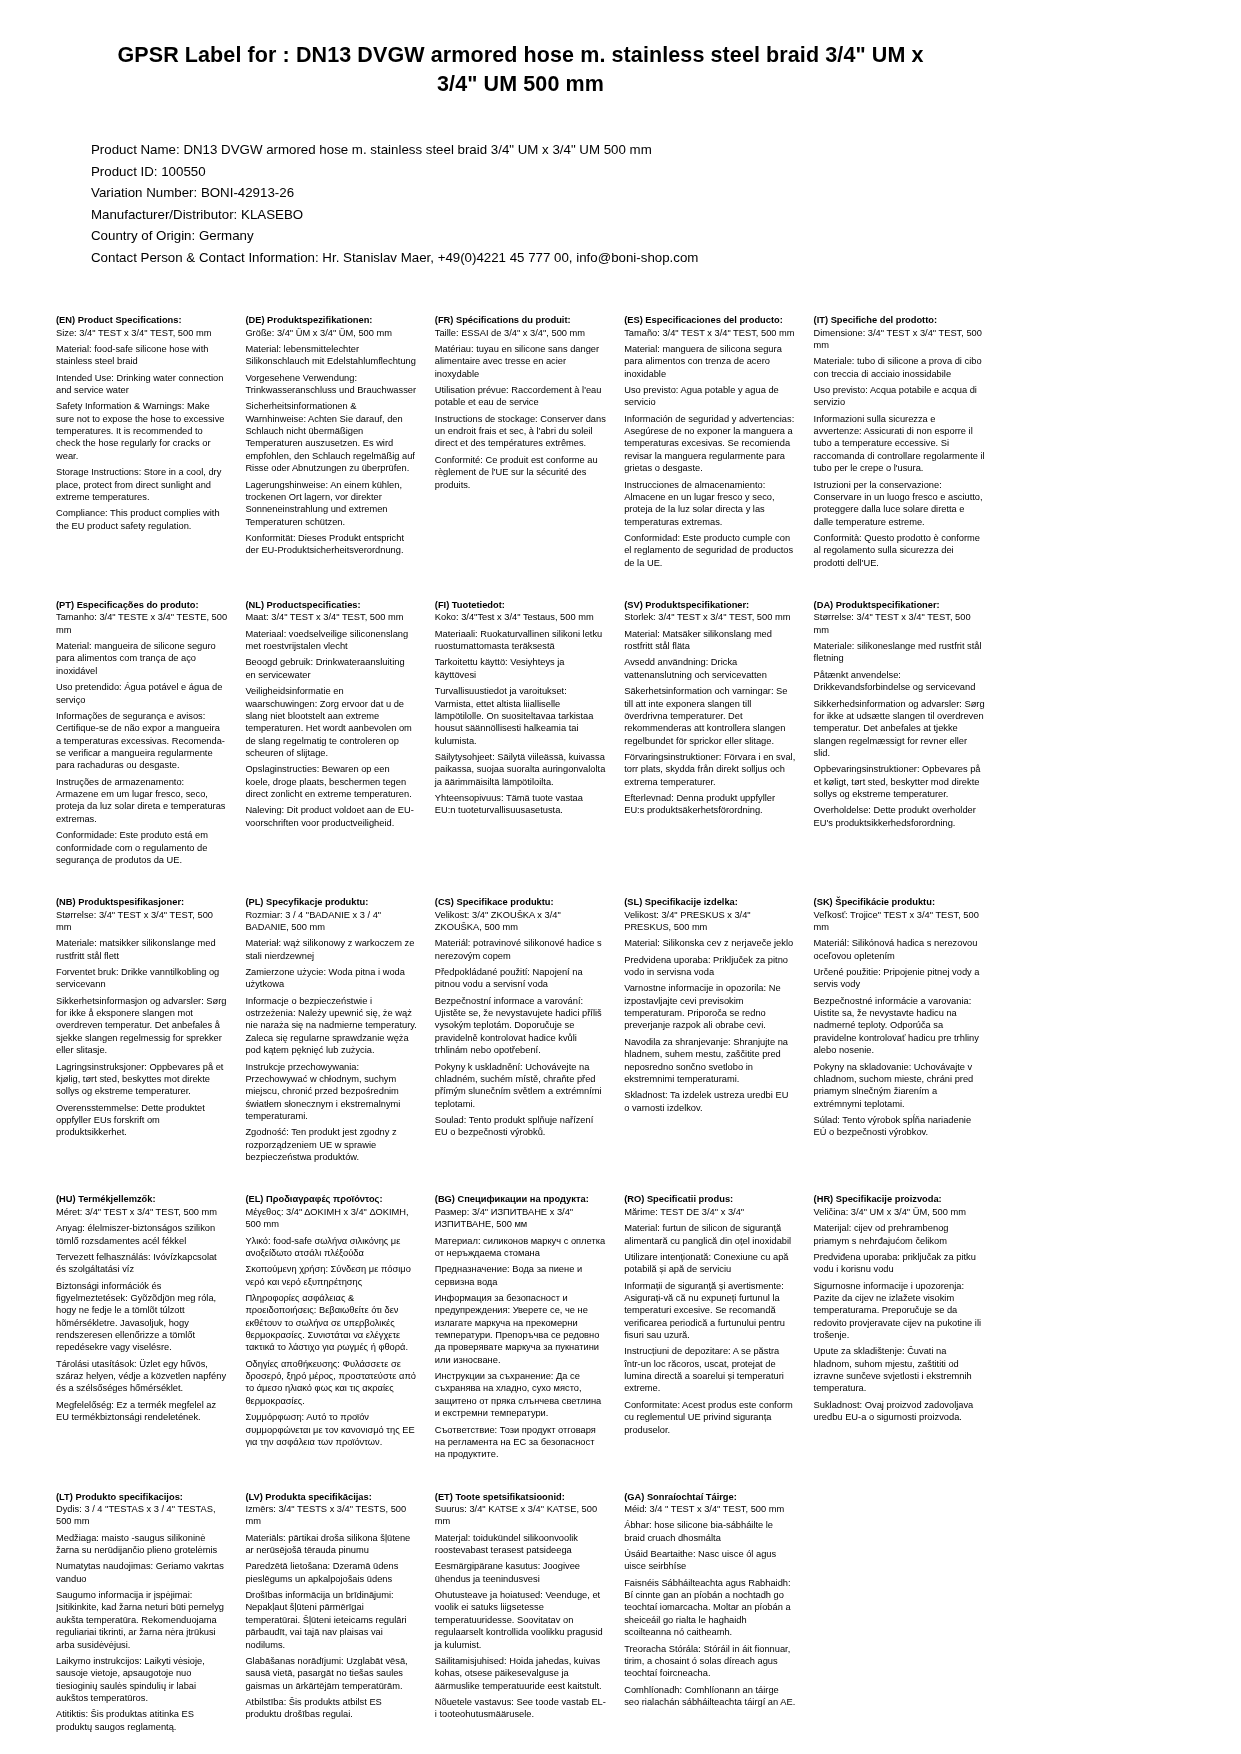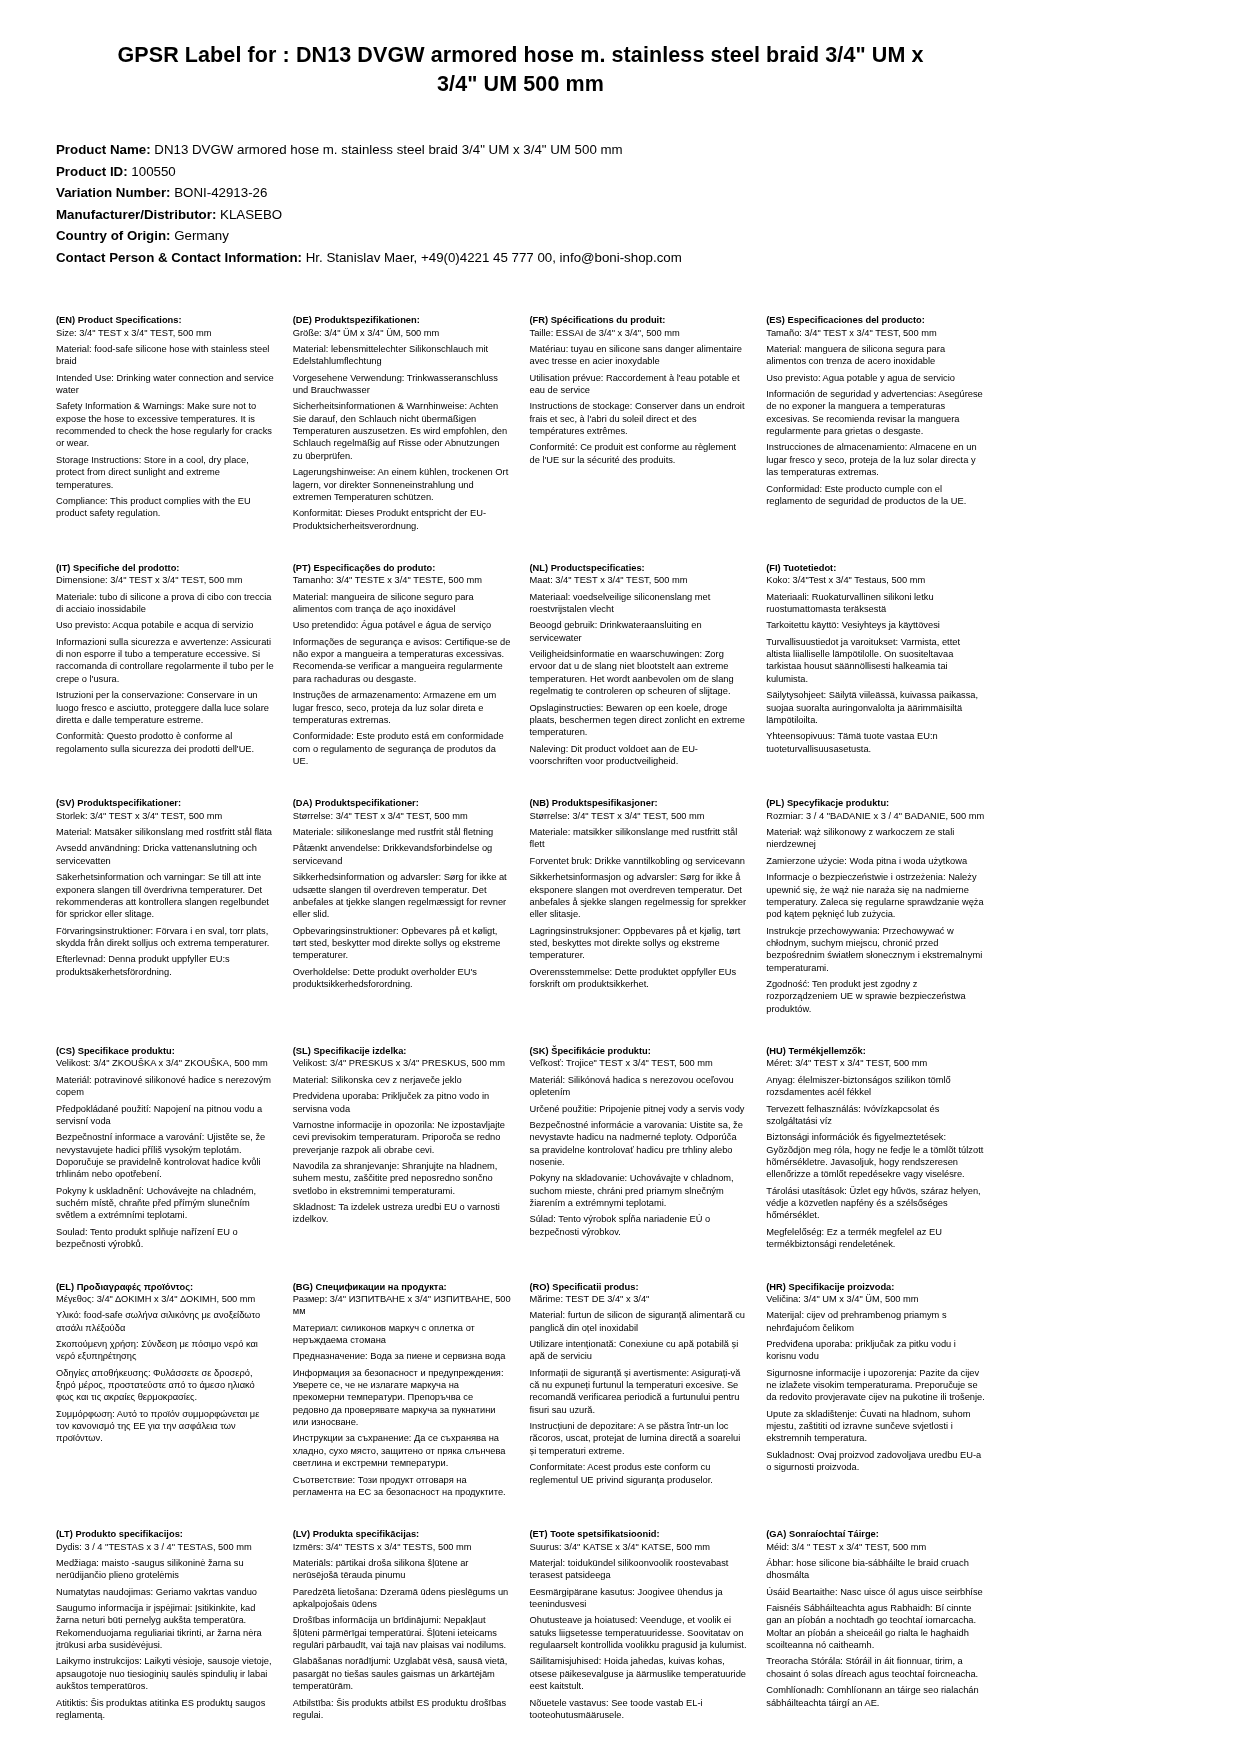--- a/index.html
+++ b/index.html
@@ -32,28 +32,29 @@
   .meta {
     margin: 0 0 46px 0;
     font-size: 13.3px;
     line-height: 1.62;
   }
   .meta .row {
     margin: 0;
     white-space: nowrap;
   }
   .meta .lbl {
-    font-weight: bold;
+    font-weight: normal;
+    margin-left: 35px;
   }
   .meta .val {
     font-weight: normal;
   }
   .grid {
     display: grid;
-    grid-template-columns: repeat(4, 1fr);
+    grid-template-columns: repeat(5, 1fr);
     column-gap: 18px;
     row-gap: 30px;
   }
   .cell {
     font-size: 9.3px;
     line-height: 1.33;
     text-align: left;
   }
   .cell .hd {
     font-weight: bold;
@@ -288,20 +289,21 @@
       <p class="para">Tervezett felhasználás: Ivóvízkapcsolat és szolgáltatási víz</p>
       <p class="para">Biztonsági információk és figyelmeztetések: Gyõzõdjön meg róla, hogy ne fedje le a tömlõt túlzott hõmérsékletre. Javasoljuk, hogy rendszeresen ellenőrizze a tömlőt repedésekre vagy viselésre.</p>
       <p class="para">Tárolási utasítások: Üzlet egy hűvös, száraz helyen, védje a közvetlen napfény és a szélsőséges hőmérséklet.</p>
       <p class="para">Megfelelőség: Ez a termék megfelel az EU termékbiztonsági rendeletének.</p>
     </div>
     <div class="cell">
       <span class="hd">(EL) Προδιαγραφές προϊόντος:</span>
       <p class="para">Μέγεθος: 3/4" ΔΟΚΙΜΗ x 3/4" ΔΟΚΙΜΗ, 500 mm</p>
       <p class="para">Υλικό: food-safe σωλήνα σιλικόνης με ανοξείδωτο ατσάλι πλέξούδα</p>
       <p class="para">Σκοπούμενη χρήση: Σύνδεση με πόσιμο νερό και νερό εξυπηρέτησης</p>
+      <p class="para">Πληροφορίες ασφάλειας &amp; προειδοποιήσεις: Βεβαιωθείτε ότι δεν εκθέτουν το σωλήνα σε υπερβολικές θερμοκρασίες. Συνιστάται να ελέγχετε τακτικά το λάστιχο για ρωγμές ή φθορά.</p>
       <p class="para">Οδηγίες αποθήκευσης: Φυλάσσετε σε δροσερό, ξηρό μέρος, προστατεύστε από το άμεσο ηλιακό φως και τις ακραίες θερμοκρασίες.</p>
       <p class="para">Συμμόρφωση: Αυτό το προϊόν συμμορφώνεται με τον κανονισμό της ΕΕ για την ασφάλεια των προϊόντων.</p>
     </div>
     <div class="cell">
       <span class="hd">(BG) Спецификации на продукта:</span>
       <p class="para">Размер: 3/4" ИЗПИТВАНЕ х 3/4" ИЗПИТВАНЕ, 500 мм</p>
       <p class="para">Материал: силиконов маркуч с оплетка от неръждаема стомана</p>
       <p class="para">Предназначение: Вода за пиене и сервизна вода</p>
       <p class="para">Информация за безопасност и предупреждения: Уверете се, че не излагате маркуча на прекомерни температури. Препоръчва се редовно да проверявате маркуча за пукнатини или износване.</p>
       <p class="para">Инструкции за съхранение: Да се съхранява на хладно, сухо място, защитено от пряка слънчева светлина и екстремни температури.</p>

